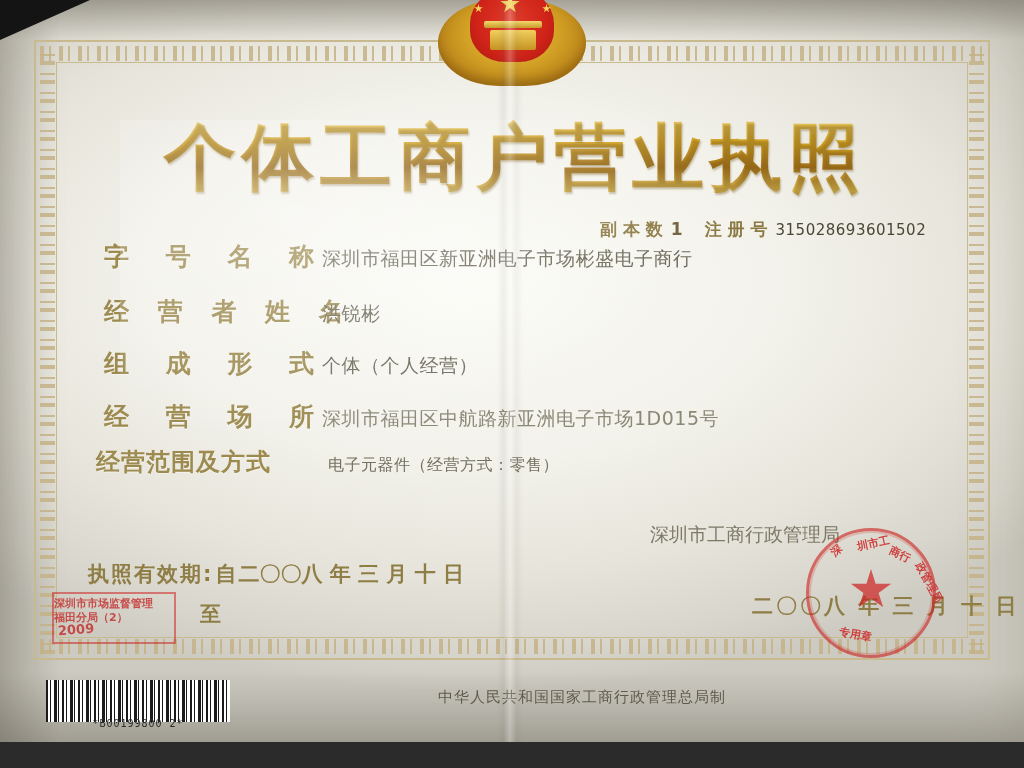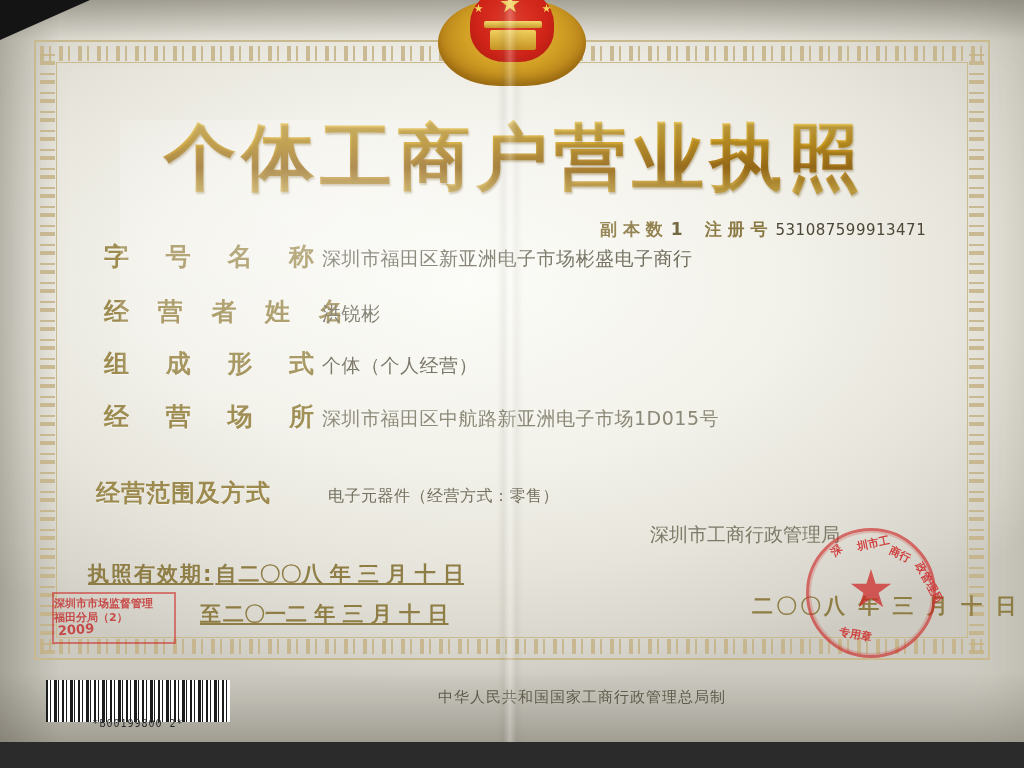--- a/index.html
+++ b/index.html
@@ -194,37 +194,37 @@
     font-size: 19px;
     letter-spacing: 0.5px;
   }
   .f-value.small { font-size: 16px; color: #73705f; }
   .f-value.faint { color: #8b8877; }
 
   .row1 { left: 104px; top: 240px; }
   .row2 { left: 104px; top: 295px; }
   .row3 { left: 104px; top: 347px; }
   .row4 { left: 104px; top: 400px; }
-  .row5 { left: 96px; top: 477px; }
+  .row5 { left: 96px; top: 446px; }
 
   
   .issuer {
     position: absolute; left: 650px; top: 522px;
     display: flex; align-items: baseline; gap: 10px; white-space: nowrap;
   }
   .issuer .lab {
     color: #8f7d46; font-weight: bold; font-size: 25px; letter-spacing: 8px;
   }
   .issuer .val {
     color: #7d7a68; font-size: 19px;
   }
 
   
   .validity { position: absolute; left: 88px; top: 560px; }
-  .v-line { display: flex; align-items: flex-end; white-space: nowrap; margin-bottom: 12px; color: #8f7d46; font-weight: bold; font-size: 21px; text-decoration: underline; }
+  .v-line { display: flex; align-items: flex-end; white-space: nowrap; margin-bottom: 12px; color: #8f7d46; font-weight: bold; font-size: 21px; }
   .v-line .lead { letter-spacing: 2px; }
   .v-line .from { margin-left: 2px; letter-spacing: 2px; }
   .v-indent { margin-left: 110px; }
 
   
   .issue-date {
     position: absolute; left: 752px; top: 592px;
     color: #8f7d46; font-weight: bold; font-size: 21px; letter-spacing: 3px;
     white-space: nowrap;
   }
@@ -328,21 +328,21 @@
       <div class="star-s s4"></div>
       <div class="gate"></div>
     </div>
 
     <div class="title">个体工商户营业执照</div>
 
     <div class="subrow">
       <span>副 本 数</span>
       <span class="copies-val">1</span>
       <span class="reg-label">注 册 号</span>
-      <span class="reg-no">531087599913471</span>
+      <span class="reg-no">315028693601502</span>
     </div>
 
     <div class="fields">
 
       <div class="field-row row1">
         <span class="f-label sp5">字 号 名 称</span>
         <span class="f-value">深圳市福田区新亚洲电子市场彬盛电子商行</span>
       </div>
 
       <div class="field-row row2">
@@ -371,21 +371,20 @@
     </div>
 
     <div class="validity">
       <div class="v-line">
         <span class="lead">执照有效期:</span>
         <span class="from">自</span>
         <span>二〇〇八 年 三 月 十 日</span>
       </div>
       <div class="v-line v-indent">
         <span class="from">至</span>
-        <span>二〇一二 年 三 月 十 日</span>
       </div>
     </div>
 
     <div class="issue-date">二〇〇八 年 三 月 十 日</div>
 
     <div class="seal">
       <div class="seal-text">
         <span class="st st1">深</span>
         <span class="st st2">圳市工</span>
         <span class="st st3">商行</span>

